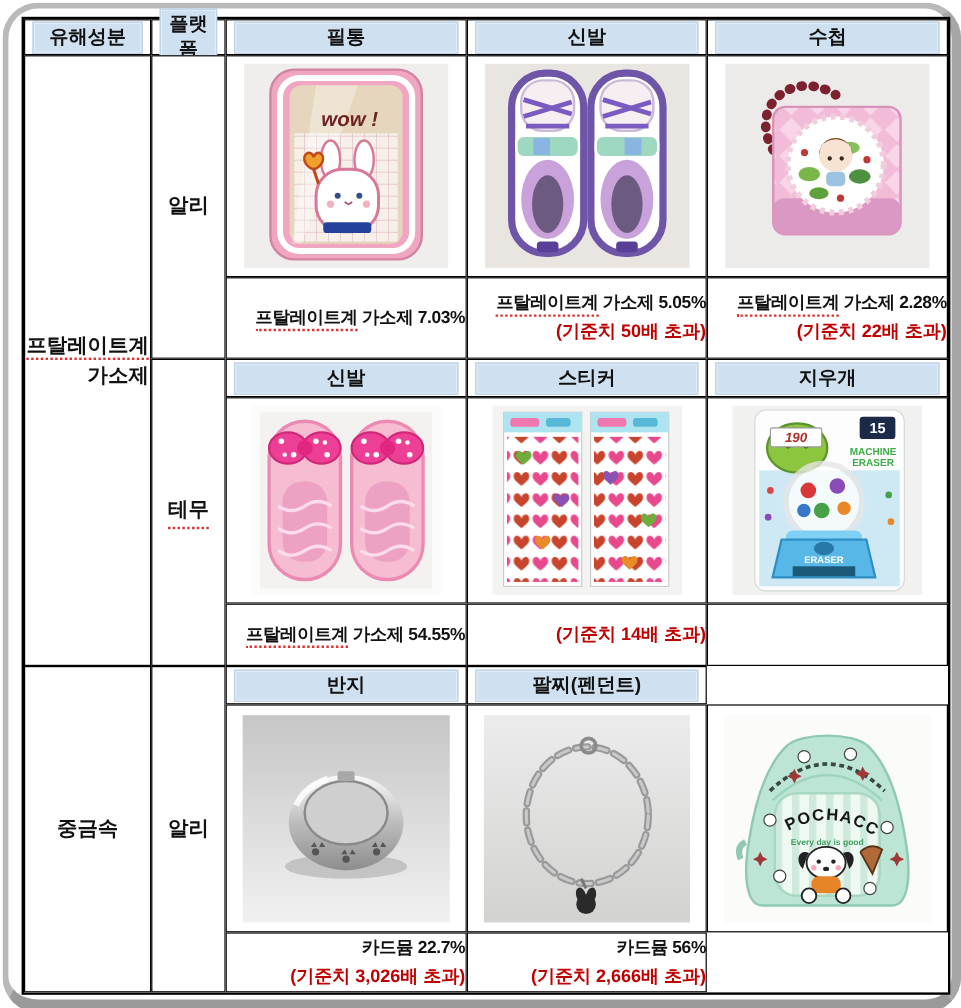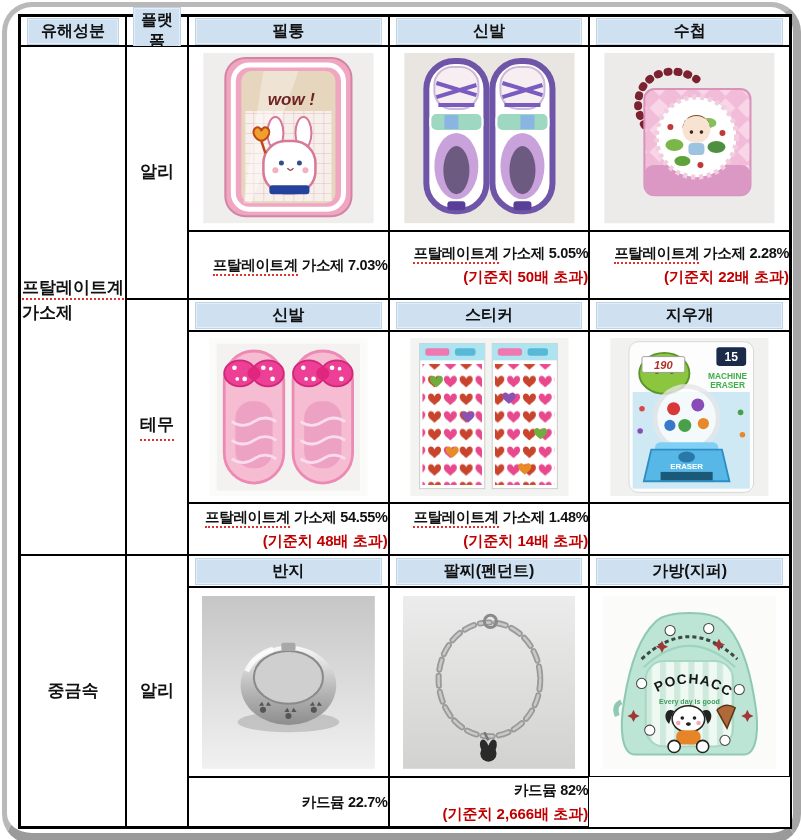--- a/index.html
+++ b/index.html
@@ -7,21 +7,21 @@
   .frame{position:absolute;left:2px;top:2px;width:786px;height:826px;border:5px solid #b9b9b9;
     border-right:8px solid #a6a6a6;border-bottom:11px solid #9a9a9a;border-radius:30px;background:#fff;}
   .tbl{position:absolute;left:18px;top:14px;width:774px;display:grid;box-sizing:border-box;
     grid-template-columns:106px 62px 1fr 1fr 1fr;
     grid-template-rows:30px 185px 68px 32px 172px 52px 32px 190px 50px;
     border:2px solid #000;background:#fff;}
   .c{border:1px solid #000;display:flex;align-items:center;justify-content:center;background:#fff;box-sizing:border-box;}
   .hbox{background:#cfe0f1;border:1px solid #bdd3e8;box-shadow:inset 0 0 0 1px #e4eef7;
     width:calc(100% - 12px);margin:0 6px;padding:2px 0;text-align:center;
     font-weight:bold;font-size:16px;color:#111;}
-  .plat,.ing{font-weight:bold;font-size:17px;color:#111;text-align:left;line-height:1.45;}
+  .plat,.ing{font-weight:bold;font-size:17px;color:#111;text-align:right;line-height:1.45;}
   .msp{border-bottom:2px dotted #e03030;padding-bottom:1px;}
   .cap{flex-direction:column;line-height:1.55;align-items:flex-end;}
   .l1{font-weight:bold;font-size:14.5px;color:#111;white-space:nowrap;letter-spacing:-0.3px;}
   .l2{font-weight:bold;font-size:15px;color:#c00000;white-space:nowrap;}
   .photo{width:87%;height:93%;display:flex;}
   .photo svg{width:100%;height:100%;}
 </style>
 </head>
 <body>
 
@@ -271,37 +271,32 @@
         <circle cx="34" cy="76" r="3" fill="#d84848"></circle>
           <circle cx="140" cy="80" r="3" fill="#48a048"></circle>
           <circle cx="142" cy="104" r="3" fill="#e88828"></circle>
           <circle cx="32" cy="100" r="3" fill="#8a4ab8"></circle>
       </svg>
     </div>
   </div>
 
   <div class="c cap" style="grid-area:6/3/7/4">
     <div class="l1"><span class="msp">프탈레이트계</span><span> 가소제 54.55%</span></div>
-    <div class="l2">(기준치 48배 초과)</div>
   </div>
   <div class="c cap" style="grid-area:6/4/7/5">
-    <div class="l1"><span class="msp">프탈레이트계</span><span> 가소제 1.48%</span></div>
     <div class="l2">(기준치 14배 초과)</div>
   </div>
   <div class="c cap" style="grid-area:6/5/7/6">
   </div>
 
   <div class="c" style="grid-area:7/4/8/5">
     <div class="hbox">팔찌(펜던트)</div>
   </div>
   <div class="c" style="grid-area:7/3/8/4">
     <div class="hbox">반지</div>
-  </div>
-  <div class="c" style="grid-area:7/5/8/6">
-    <div class="hbox">가방(지퍼)</div>
   </div>
 
   <div class="c" style="grid-area:8/3/9/4">
     <div class="photo">
       <svg viewBox="0 0 170 170">
         <defs>
           <linearGradient id="rbg" x1="0" y1="0" x2="0" y2="1">
             <stop offset="0" stop-color="#c6c6c6"></stop>
               <stop offset="1" stop-color="#f1f1f1"></stop>
           </linearGradient>
@@ -395,19 +390,20 @@
           <path d="M114,42 l2,4 4,2 -4,2 -2,4 -2,-4 -4,-2 4,-2 Z"></path>
           <path d="M142,112 l2,4 4,2 -4,2 -2,4 -2,-4 -4,-2 4,-2 Z"></path>
           <path d="M30,112 l2,4 4,2 -4,2 -2,4 -2,-4 -4,-2 4,-2 Z"></path>
         </g>
       </svg>
     </div>
   </div>
 
   <div class="c cap" style="grid-area:9/3/10/4">
     <div class="l1"><span class="msp"></span><span>카드뮴 22.7%</span></div>
+    <div class="l2">(기준치 3,026배 초과)</div>
   </div>
   <div class="c cap" style="grid-area:9/4/10/5">
-    <div class="l1"><span class="msp"></span><span>카드뮴 82%</span></div>
+    <div class="l1"><span class="msp"></span><span>카드뮴 56%</span></div>
     <div class="l2">(기준치 2,666배 초과)</div>
   </div>
 
 </div>
 
 </body></html>

